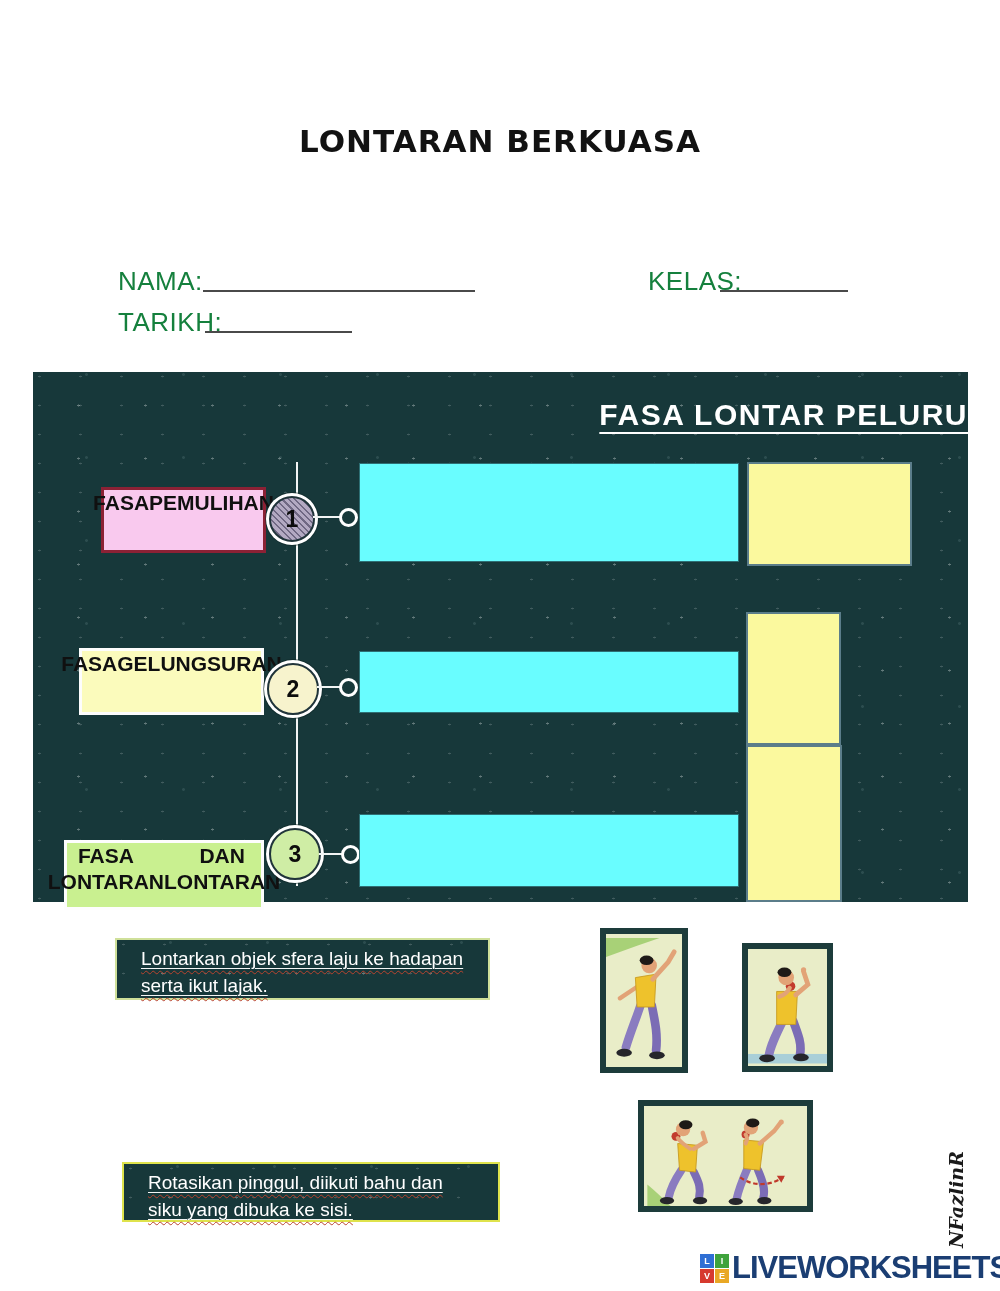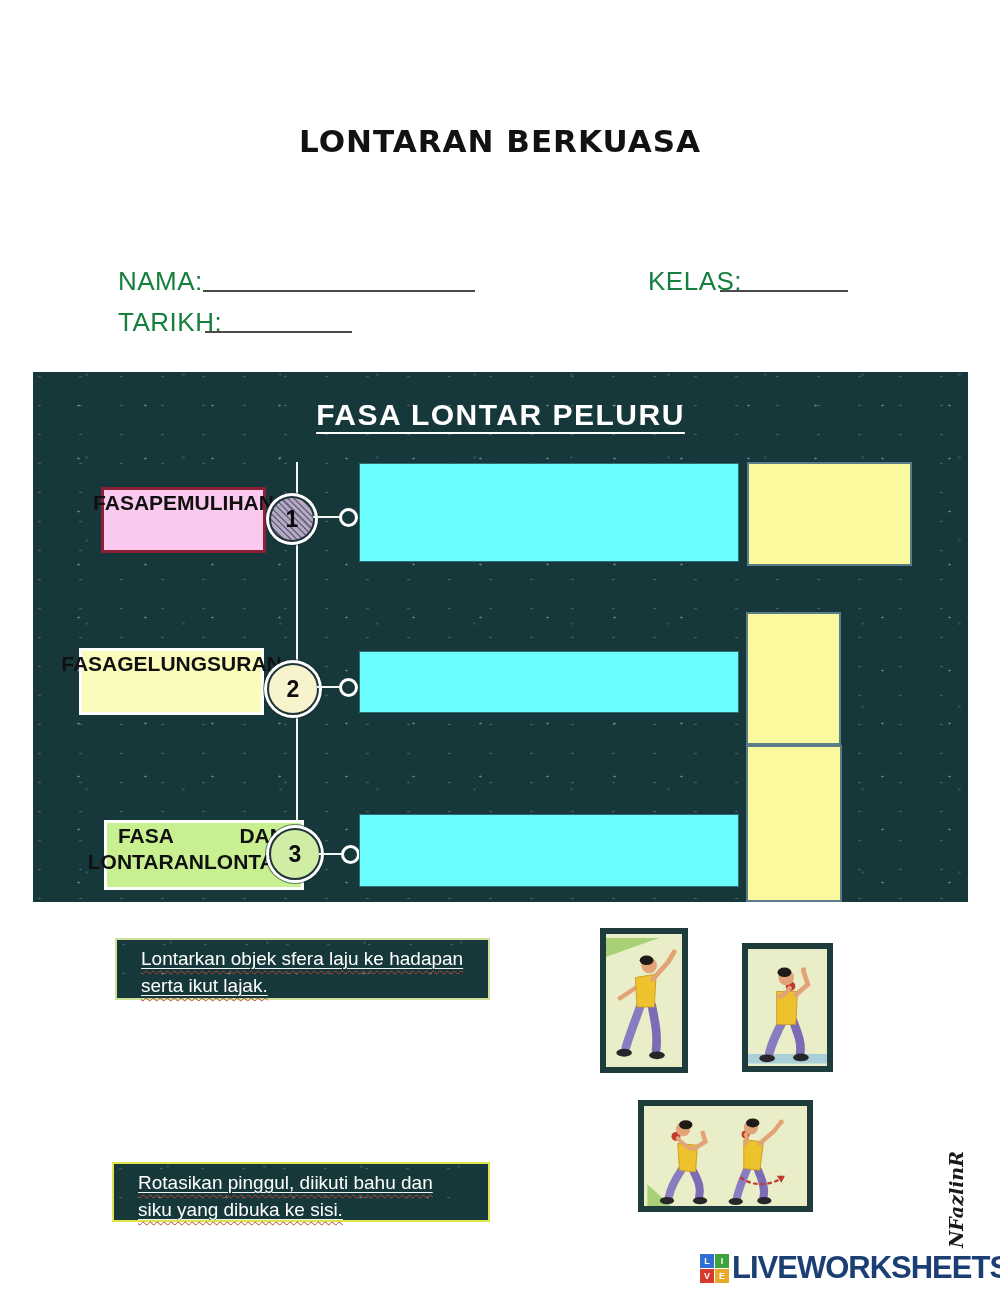--- a/index.html
+++ b/index.html
@@ -19,29 +19,29 @@
   .speckled{
     background-color:#17383a;
     background-image:
       radial-gradient(rgba(255,255,255,.33) 1px, rgba(255,255,255,0) 1.6px),
       radial-gradient(rgba(255,255,255,.18) 1px, rgba(255,255,255,0) 1.6px),
       radial-gradient(rgba(200,230,230,.12) 1.2px, rgba(255,255,255,0) 1.8px);
     background-size:67px 53px,41px 29px,97px 83px;
     background-position:12px 7px,27px 19px,5px 44px;
   }
   .panel{position:absolute;left:33px;top:372px;width:935px;height:530px;border-right:2px solid #fff;}
-  .panel-title{position:absolute;left:0;top:26px;width:100%;text-align:center;
+  .panel-title{position:absolute;left:0;top:26px;width:100%;text-align:right;
     color:#fff;font-size:30px;font-weight:700;letter-spacing:1.5px;
     text-decoration:underline;text-underline-offset:7px;text-decoration-thickness:2px;}
   .vline{position:absolute;left:263px;top:90px;width:2px;height:424px;background:#f2f5f4;}
   .phase-label{position:absolute;display:flex;flex-direction:row;justify-content:center;
     text-align:center;font-weight:700;font-size:21px;line-height:1.25;color:#101010;}
   .lab-pink{left:68px;top:115px;width:159px;height:60px;background:#f9c9ee;border:3px solid #8c2135;}
   .lab-yellow{left:46px;top:276px;width:179px;height:61px;background:#fbfbbc;border:3px solid #fdfdfd;}
-  .lab-green{left:31px;top:448px;width:194px;height:64px;background:#c9f090;border:3px solid #fdfdfd;margin-left:40px;}
+  .lab-green{left:31px;top:468px;width:194px;height:64px;background:#c9f090;border:3px solid #fdfdfd;}
   .num-circle{position:absolute;border-radius:50%;display:flex;align-items:center;justify-content:center;
     font-weight:800;font-size:23px;color:#0c0c0c;
     border:2px solid #20343a;box-shadow:0 0 0 3px #fff,0 0 0 4px rgba(16,40,40,.55);}
   .nc1{left:236px;top:124px;width:42px;height:42px;
     background:repeating-linear-gradient(45deg,rgba(30,25,55,.45) 0 1.5px,rgba(0,0,0,0) 1.5px 4.5px),#b3a9c2;}
   .nc2{left:234px;top:291px;width:48px;height:48px;background:#f7f3cd;}
   .nc3{left:236px;top:456px;width:48px;height:48px;background:#cfeda5;}
   .conn{position:absolute;height:2px;background:#f2f5f4;}
   .pin{position:absolute;width:13px;height:13px;border-radius:50%;border:3px solid #fff;background:#17383a;}
   .ans{position:absolute;}
@@ -50,21 +50,21 @@
   .cy1{left:326px;top:91px;width:378px;height:97px;}
   .cy2{left:326px;top:279px;width:378px;height:60px;}
   .cy3{left:326px;top:442px;width:378px;height:71px;}
   .yl1{left:714px;top:90px;width:161px;height:100px;}
   .yl2{left:713px;top:240px;width:91px;height:129px;}
   .yl3{left:713px;top:373px;width:92px;height:153px;}
   
   .card{position:absolute;color:#fff;font-size:19px;line-height:1.42;padding:6px 24px;box-sizing:border-box;}
   .card1{left:115px;top:938px;width:375px;height:62px;border:2px solid #cfe09a;}
   .card2{left:113px;top:1024px;width:392px;height:96px;border:2px solid #8d3b2b;}
-  .card3{left:112px;top:1162px;width:378px;height:60px;border:2px solid #dfe34c;}
+  .card3{left:122px;top:1162px;width:378px;height:60px;border:2px solid #dfe34c;}
   .u-solid{text-decoration-line:underline;text-decoration-color:rgba(255,255,255,.95);
     text-decoration-thickness:1px;text-underline-offset:3px;}
   .u-wavy{text-decoration-line:underline;text-decoration-style:wavy;
     text-decoration-color:#b8432e;text-decoration-thickness:1px;text-underline-offset:5px;}
   .it{font-style:italic;}
   
   .fig-box{position:absolute;border:6px solid #1d3c3b;background:#e9edc8;box-sizing:border-box;}
   .fig1{left:600px;top:928px;width:88px;height:145px;}
   .fig2{left:742px;top:943px;width:91px;height:129px;}
   .fig3{left:638px;top:1100px;width:175px;height:112px;}

